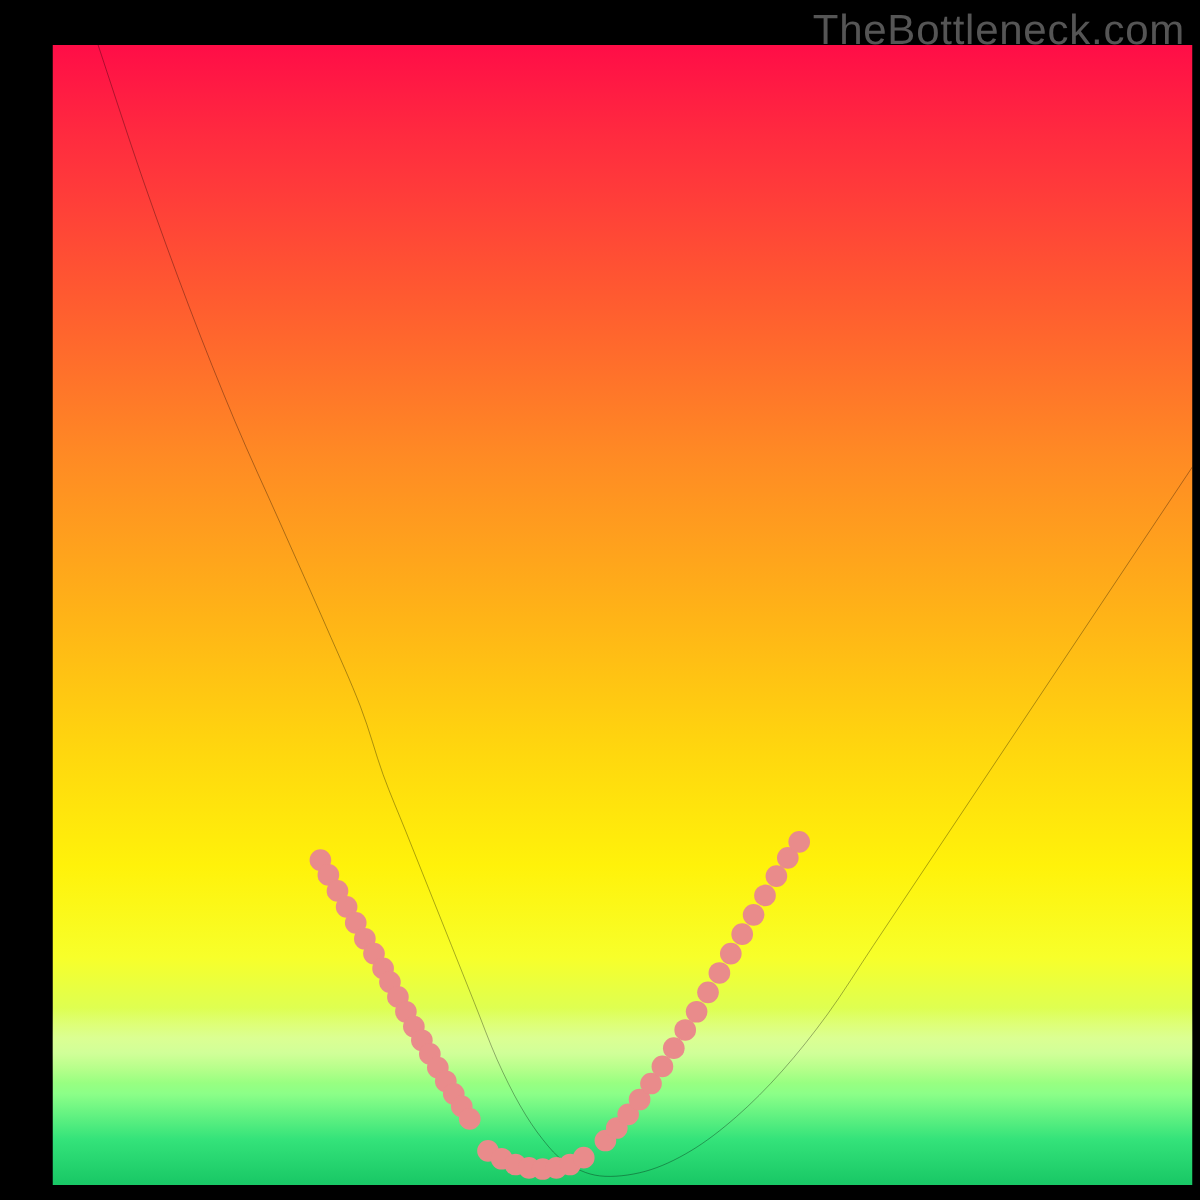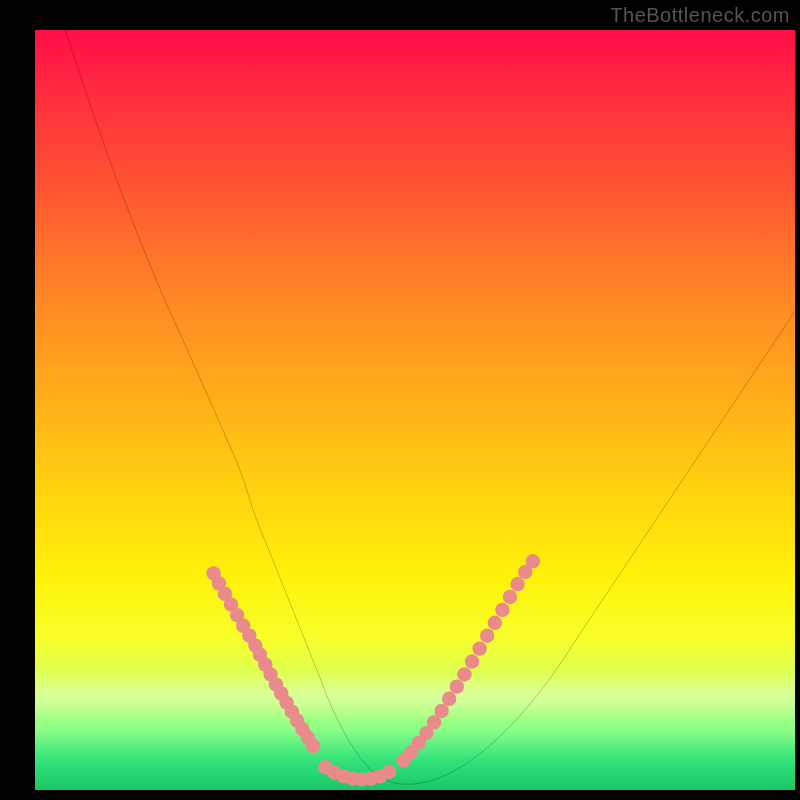--- a/index.html
+++ b/index.html
@@ -15,21 +15,21 @@
     position: relative;
     width: 800px;
     height: 800px;
     background: #000;
   }
   .watermark {
     position: absolute;
     top: 4px;
     right: 10px;
     color: #555;
-    font-size: 20px;
+    font-size: 28px;
     font-weight: 500;
     letter-spacing: 0.5px;
     z-index: 3;
   }
   .plot-area {
     position: absolute;
     left: 35px;
     top: 30px;
     width: 760px;   
     height: 760px;  

